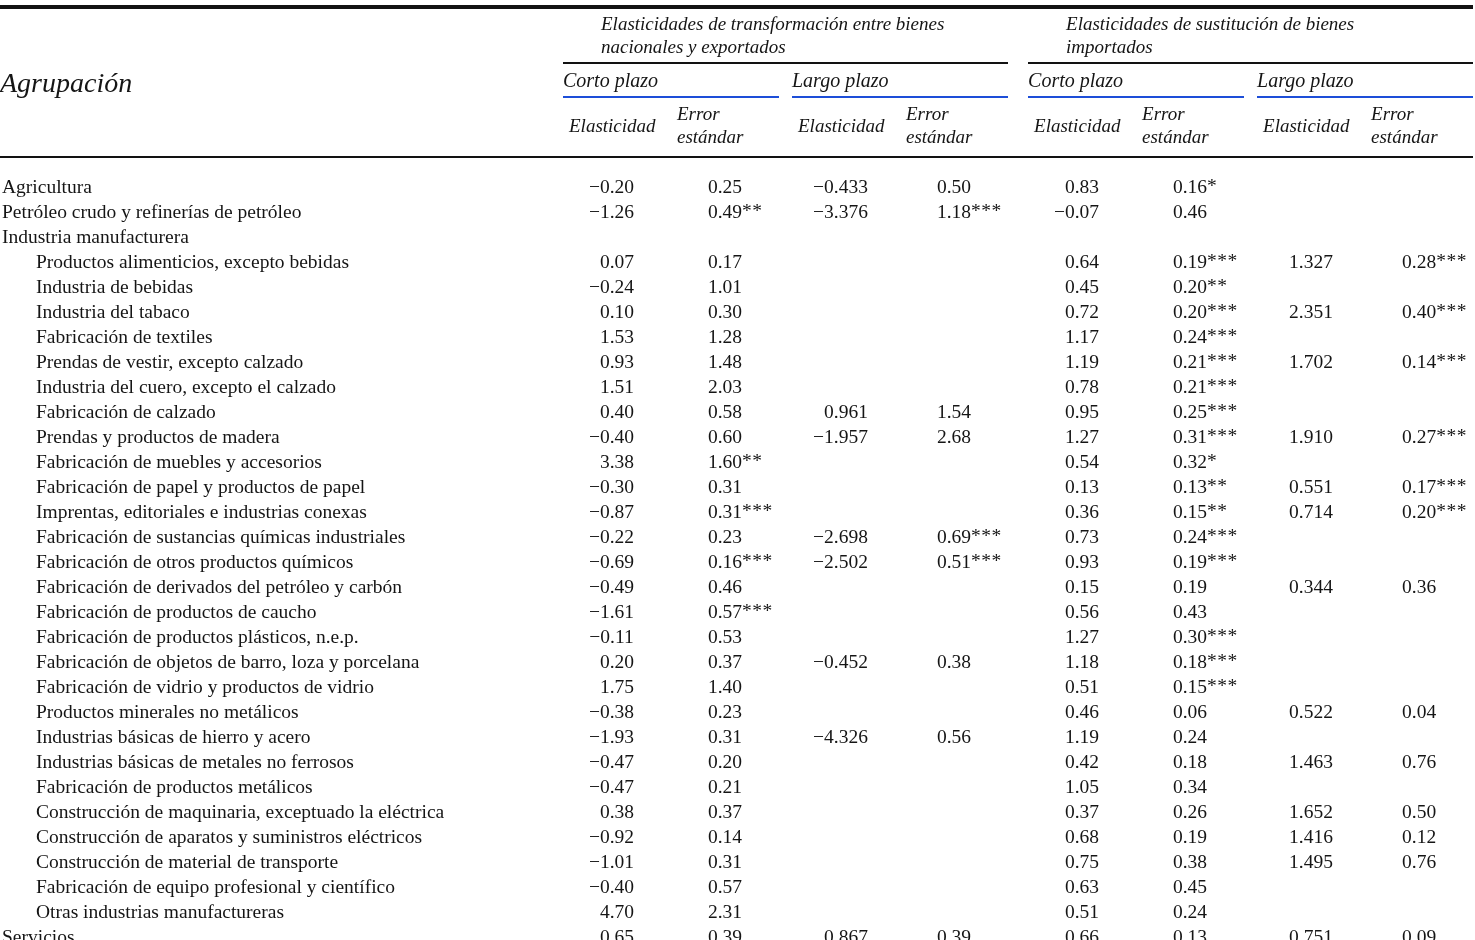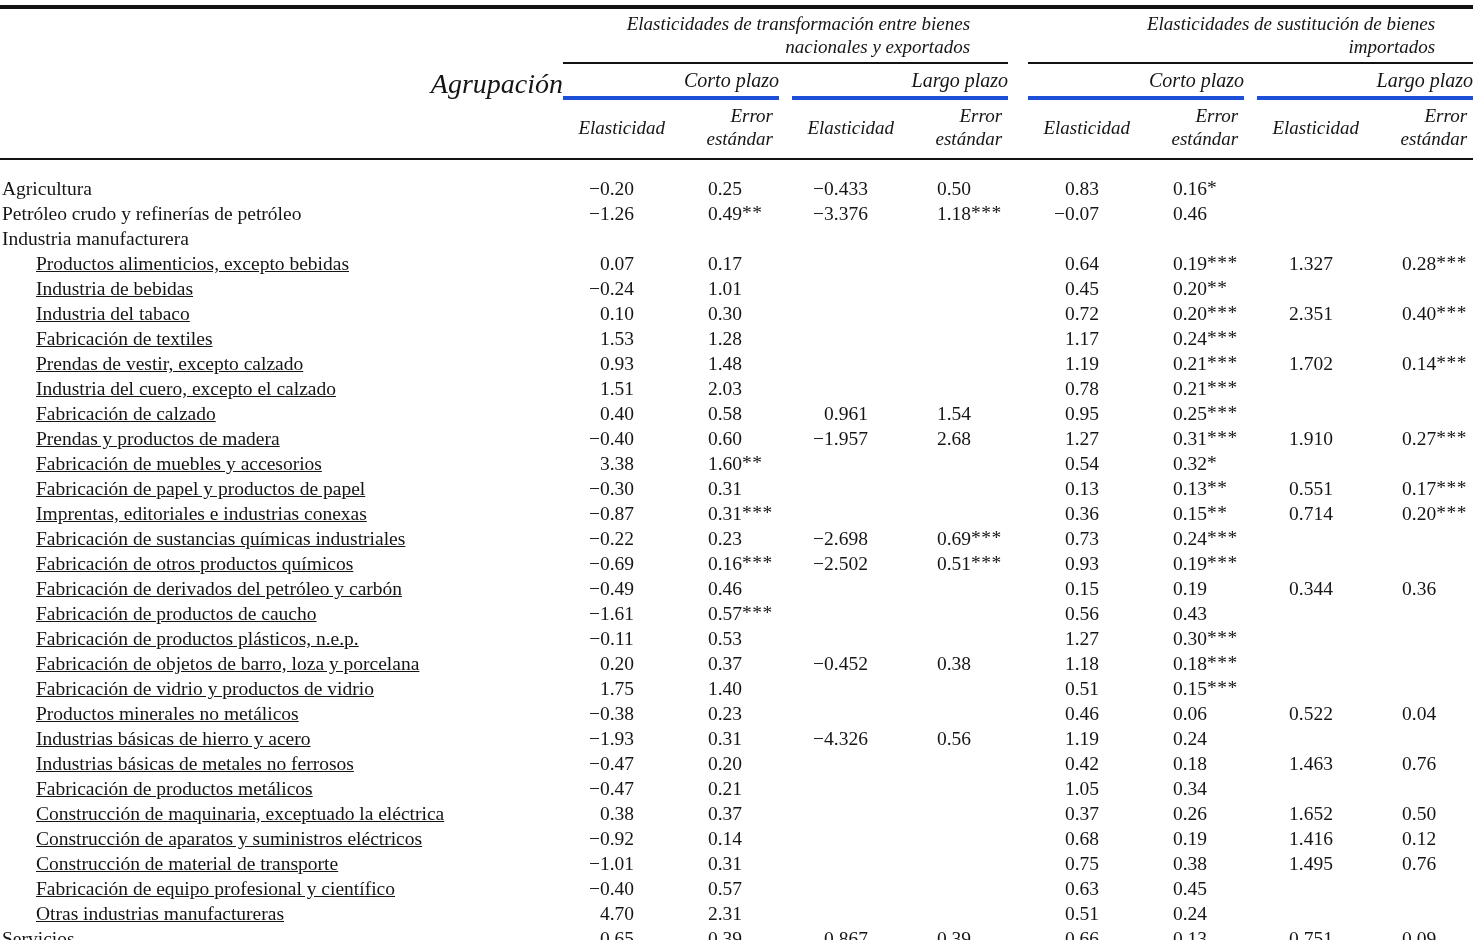--- a/index.html
+++ b/index.html
@@ -24,37 +24,37 @@
     border-bottom: 3px solid #121212;
   }
   col.c-label { width: 563px; }
   col.c-val   { width: 108px; }
   col.c-gap1  { width: 13px; }
   col.c-gap2  { width: 20px; }
 
   thead th {
     font-weight: normal;
     font-style: italic;
-    text-align: right;
+    text-align: left;
     font-size: 19px;
     line-height: 23px;
     padding: 0;
     vertical-align: middle;
   }
   th.agrup {
     border-bottom: 2px solid #121212;
     font-size: 28px;
   }
   th.grp {
     border-bottom: 2px solid #121212;
     padding: 3px 38px 4px 38px;
     height: 45px;
   }
   th.per {
-    border-bottom: 4px solid #1d4ed8;
+    border-bottom: 2px solid #1d4ed8;
     height: 32px;
     font-size: 20px;
   }
   tr.metric-row th {
     border-bottom: 2px solid #121212;
     height: 50px;
     font-size: 19px;
     padding: 2px 6px 6px 6px;
   }
   th.gap-h, td.gap { padding: 0; }
@@ -62,21 +62,21 @@
   tbody td {
     font-size: 19.5px;
     line-height: 25px;
     height: 25px;
     padding: 0;
     white-space: nowrap;
     overflow: visible;
   }
   tbody tr:first-child td { padding-top: 16px; }
   td.label { text-align: left; padding-left: 2px; }
-  td.label.ind { padding-left: 36px; text-decoration: underline; }
+  td.label.ind { padding-left: 36px; }
   td.num { text-align: center; }
   .val { position: relative; display: inline-block; }
   .val .neg {
     position: absolute;
     right: 100%;
     top: 0;
   }
   .val .stars {
     position: absolute;
     left: 100%;

